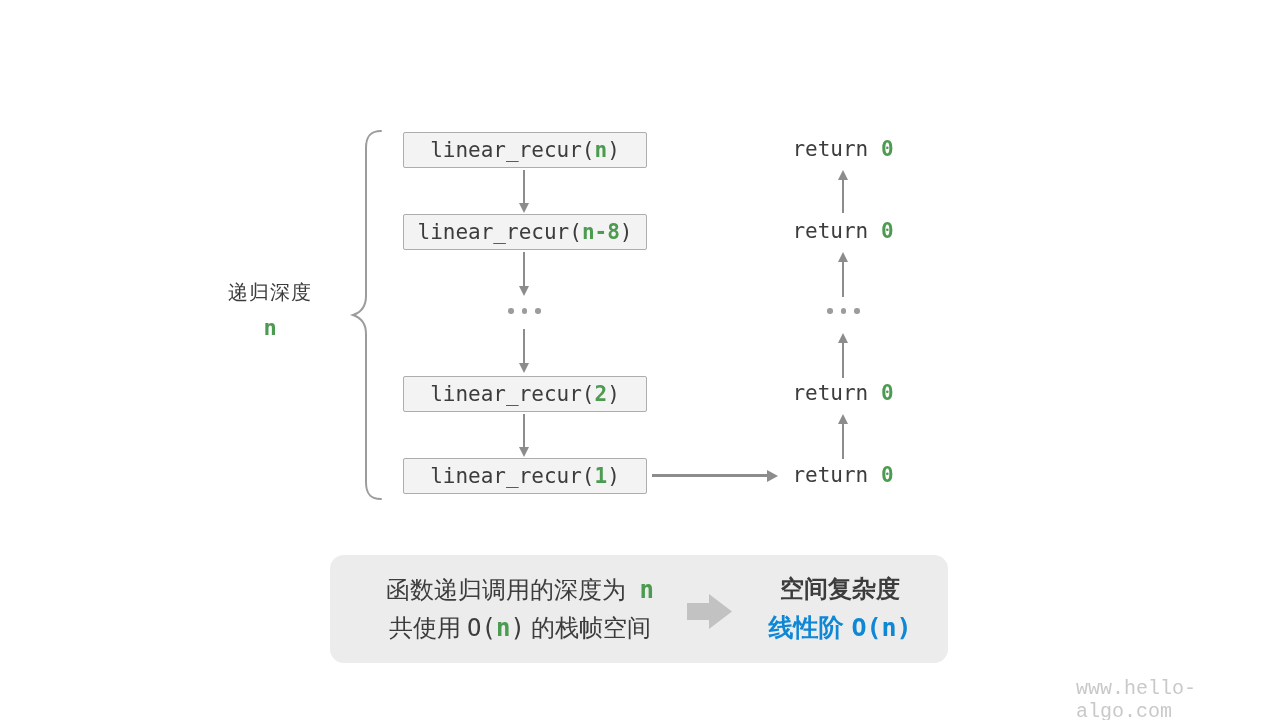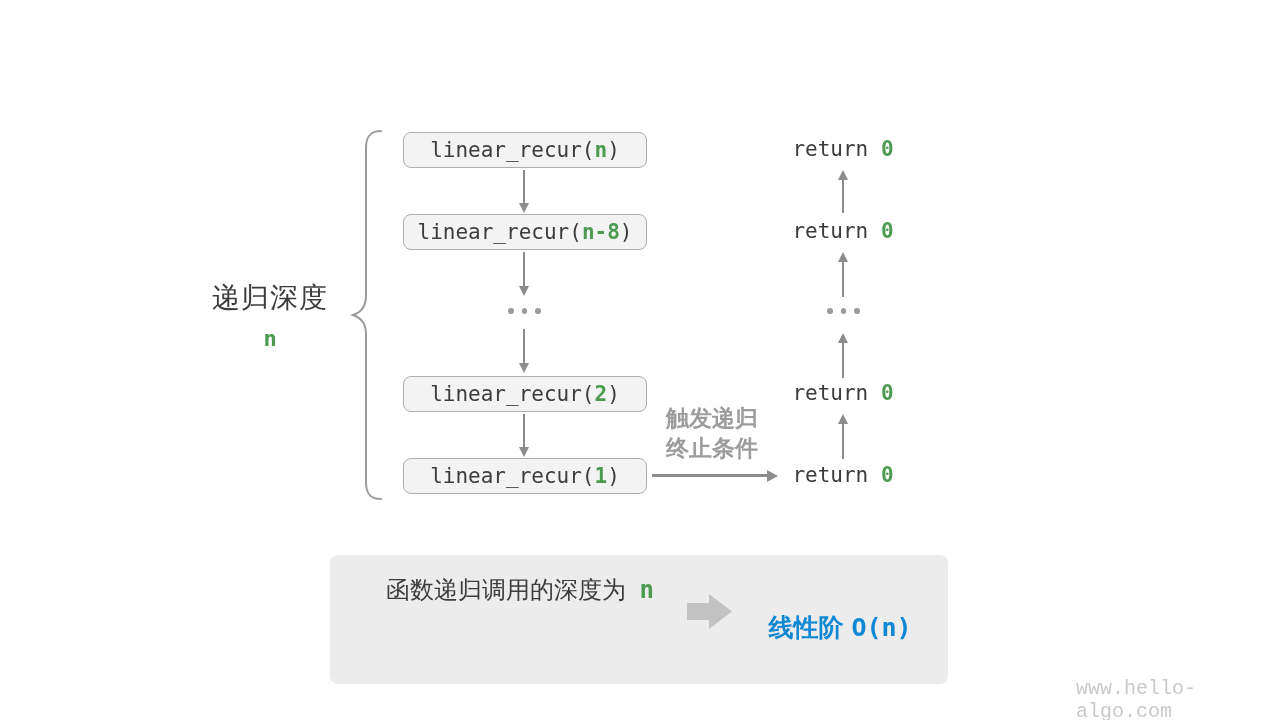--- a/index.html
+++ b/index.html
@@ -6,41 +6,41 @@
     --green:#4c9b50; --blue:#0e87d5; --gray:#9c9c9c; --dark:#3c3c3c;
     --arrow:#8c8c8c; --boxFill:#f3f3f3; --boxBorder:#adadad;
     --panelBg:#ececec; --blockArrow:#c2c2c2; --watermark:#c9c9c9;
   }
   *{margin:0;padding:0;box-sizing:border-box}
   body{background:#fff;font-family:"Liberation Sans","DejaVu Sans",sans-serif}
   .canvas{position:relative;width:1280px;height:720px;background:#ffffff;overflow:hidden}
   .green{color:var(--green,#4c9b50);font-weight:bold}
   .hdr{position:absolute;top:57px;width:240px;text-align:center;font-size:26px;font-weight:bold;color:var(--gray,#9c9c9c);letter-spacing:1px}
   .code-box{position:absolute;left:403px;width:244px;height:36px;background:var(--boxFill,#f3f3f3);
-    border:1.5px solid var(--boxBorder,#adadad);border-radius:8px;display:flex;align-items:center;justify-content:center;
+    border:1.5px solid var(--boxBorder,#adadad);border-radius:2px;display:flex;align-items:center;justify-content:center;
     font-family:"DejaVu Sans Mono","Liberation Mono",monospace;font-size:21px;color:var(--dark,#3c3c3c)}
   .return-row{position:absolute;left:783px;width:120px;height:26px;text-align:center;
     font-family:"DejaVu Sans Mono","Liberation Mono",monospace;font-size:21px;color:var(--dark,#3c3c3c)}
   .varrow{position:absolute;width:12px;display:flex;flex-direction:column;align-items:center}
   .varrow .line{width:2.5px;background:var(--arrow,#8c8c8c);flex:1}
   .varrow .head-down{width:0;height:0;border-left:5.5px solid transparent;border-right:5.5px solid transparent;border-top:10px solid var(--arrow,#8c8c8c)}
   .varrow .head-up{width:0;height:0;border-left:5.5px solid transparent;border-right:5.5px solid transparent;border-bottom:10px solid var(--arrow,#8c8c8c)}
   .harrow{position:absolute;display:flex;align-items:center}
   .harrow .hline{height:2.5px;background:var(--arrow,#8c8c8c);flex:1}
   .harrow .head-right{width:0;height:0;border-top:6px solid transparent;border-bottom:6px solid transparent;border-left:11px solid var(--arrow,#8c8c8c)}
   .dots{position:absolute;display:flex;gap:8px;align-items:center}
   .dots i{width:5.5px;height:5.5px;border-radius:50%;background:var(--gray,#9c9c9c)}
   .depth-block{position:absolute;left:200px;top:279px;width:140px;text-align:center}
-  .depth-title{font-size:28px;color:var(--dark,#3c3c3c);letter-spacing:1px}
+  .depth-title{font-size:20px;color:var(--dark,#3c3c3c);letter-spacing:1px}
   .depth-value{margin-top:9px;font-family:"DejaVu Sans Mono","Liberation Mono",monospace;font-size:22px}
   .brace{position:absolute;left:349px;top:129px}
   .brace path{fill:none;stroke:var(--gray,#9c9c9c);stroke-width:2;stroke-linecap:round}
   .base-case{position:absolute;left:638px;top:403px;width:148px;text-align:center;
     font-size:23px;font-weight:bold;color:var(--gray,#9c9c9c);line-height:30px}
-  .panel{position:absolute;left:330px;top:555px;width:618px;height:129px;background:var(--panelBg,#ececec);border-radius:8px}
+  .panel{position:absolute;left:330px;top:555px;width:618px;height:108px;background:var(--panelBg,#ececec);border-radius:14px}
   .p-line{position:absolute;text-align:center;font-size:24px;color:var(--dark,#3c3c3c);white-space:nowrap}
   .p-l1{left:30px;top:19px;width:320px}
   .p-l2{left:30px;top:57px;width:320px}
   .p-mono{font-family:"DejaVu Sans Mono","Liberation Mono",monospace;font-size:24px;margin:0 6px}
   .block-arrow{position:absolute;left:357px;top:39px}
   .p-title{left:420px;top:18px;width:180px;font-weight:bold}
   .p-result{left:420px;top:56px;width:180px;font-weight:bold;color:var(--blue,#0e87d5);font-size:25px}
   .p-result .p-mono{font-size:25px;margin:1px 0 0 8px;font-weight:bold;color:var(--blue,#0e87d5)}
   .watermark{position:absolute;left:1076px;top:677px;font-family:Liberation Mono, monospace;
     font-size:20px;color:var(--watermark,#c9c9c9)}
@@ -131,36 +131,36 @@
     </div>
   <div class="varrow" style="left:837px;top:333px;height:45px">
       <i class="head-up"></i>
       <i class="line"></i>
     </div>
   <div class="varrow" style="left:837px;top:414px;height:45px">
       <i class="head-up"></i>
       <i class="line"></i>
     </div>
 
-  <div class="base-case">
-    <div>触发递归</div>
-    <div>终止条件</div>
-  </div>
   <div class="harrow" style="left:652px;top:469px;width:126px;height:13px">
       <i class="hline"></i>
       <i class="head-right"></i>
     </div>
 
   <div class="panel">
     <div class="p-line p-l1">
       <span>函数递归调用的深度为</span>&nbsp;&nbsp;<span class="p-mono green" style="margin:0">n</span>
     </div>
+    <div class="p-line p-l2">
+      <span>共使用</span><span class="p-mono" style="margin-right:0">O(</span><span class="p-mono green" style="margin:0">n</span><span class="p-mono" style="margin-left:0">)</span><span>的栈帧空间</span>
+    </div>
     <svg class="block-arrow" width="45" height="35" viewBox="0 0 45 35">
       <polygon points="0,9 22,9 22,0 45,17.5 22,35 22,26 0,26" fill="#c2c2c2"></polygon>
     </svg>
+    <div class="p-line p-title">空间复杂度</div>
     <div class="p-line p-result">
       <span>线性阶</span><span class="p-mono"><span>O(</span><span>n</span><span>)</span></span>
     </div>
   </div>
 
   <div class="watermark">www.hello-algo.com</div>
 
 </div>
 
 </body></html>

